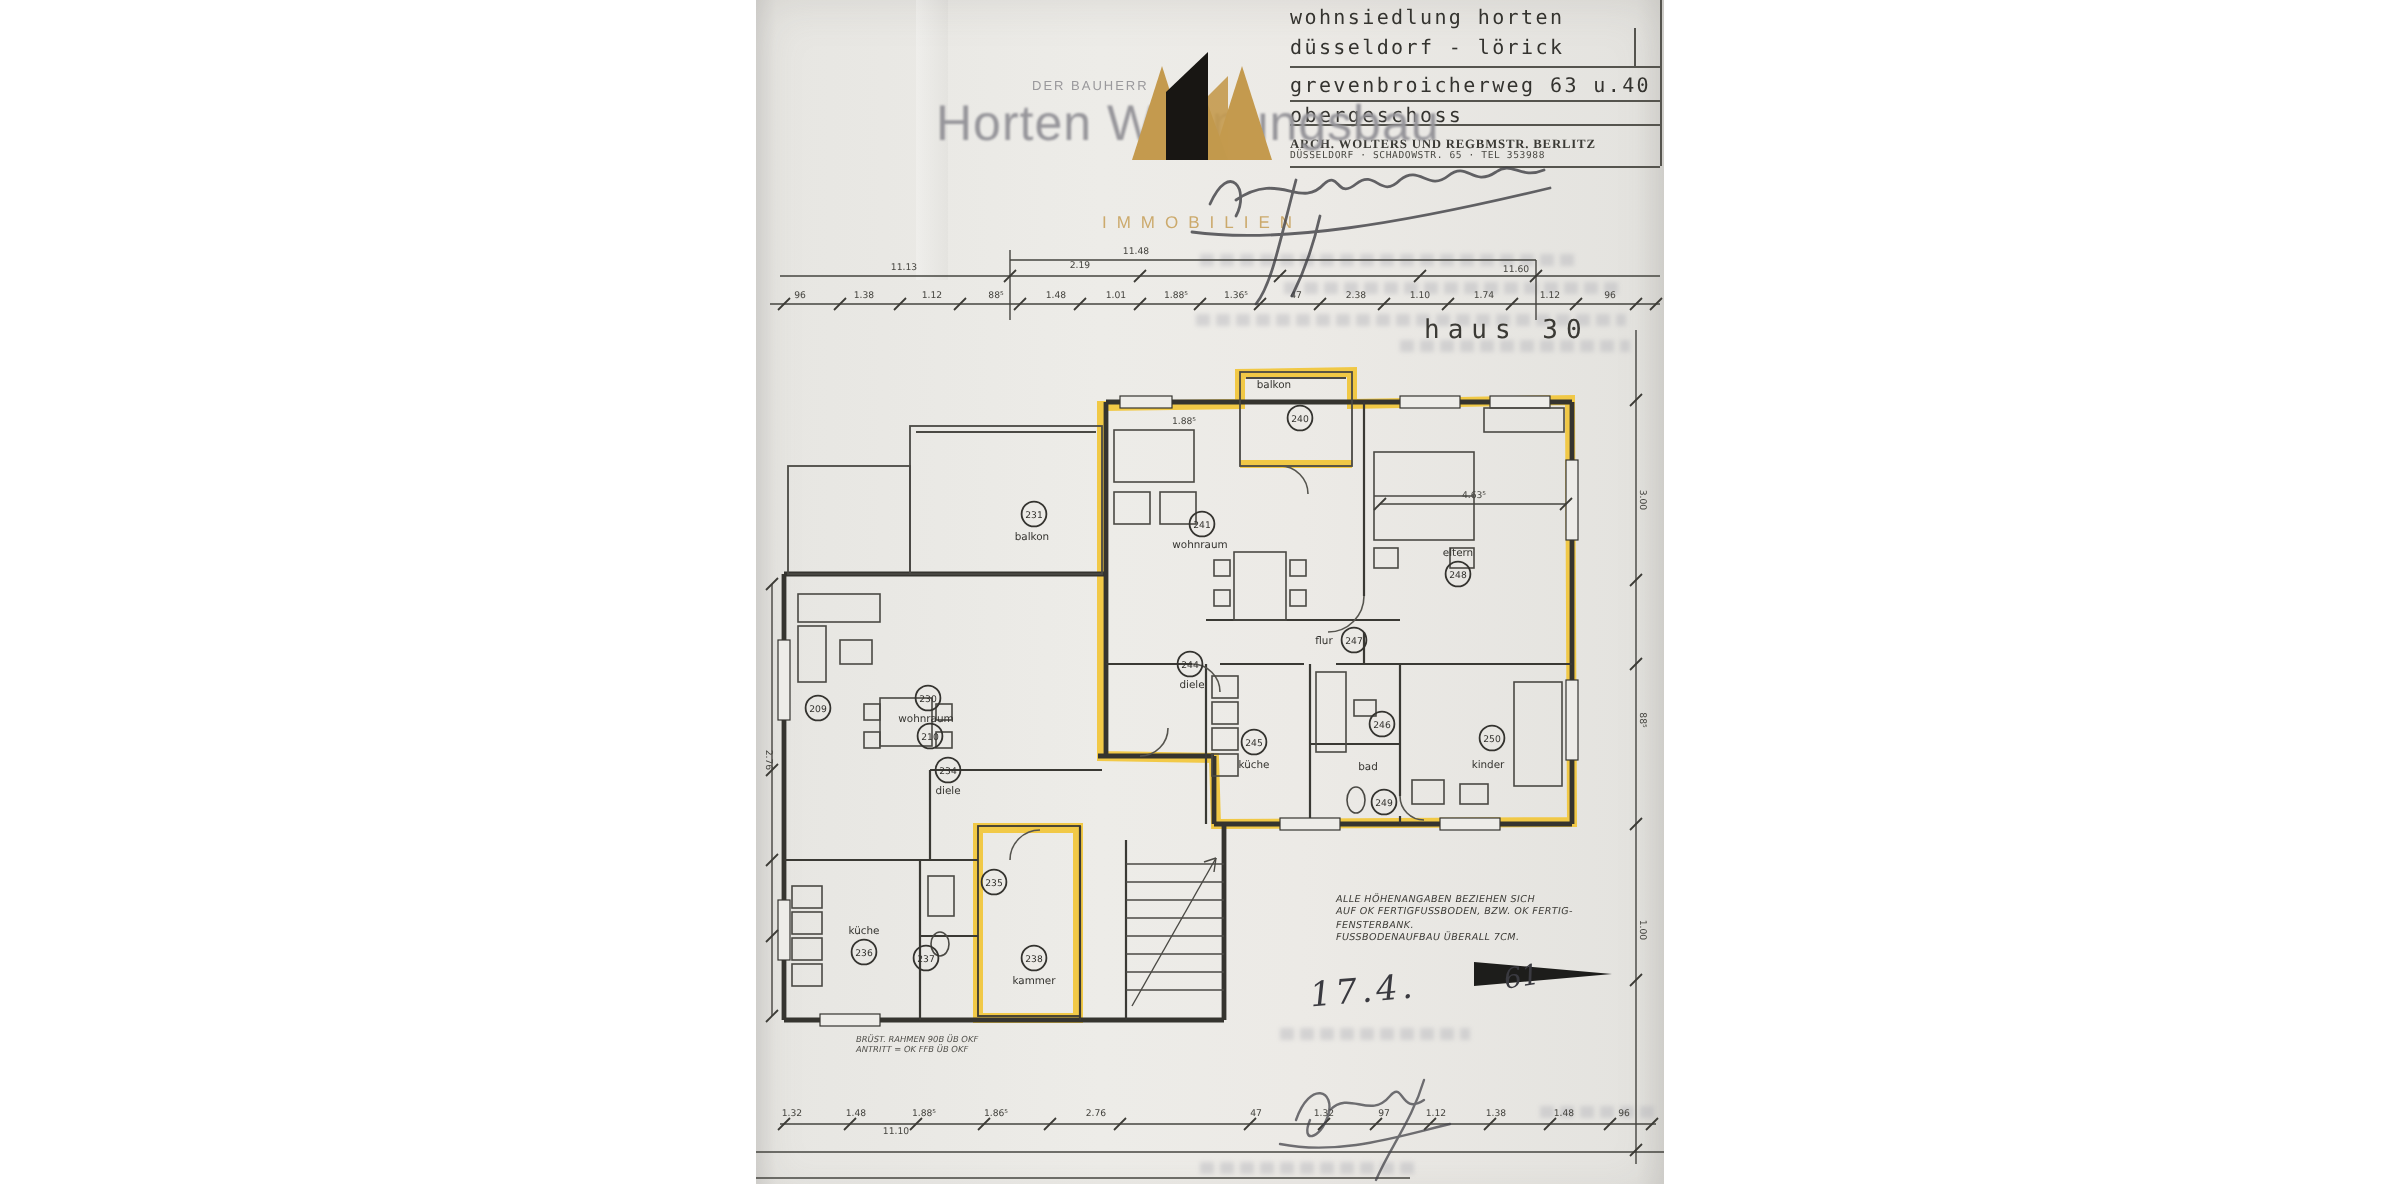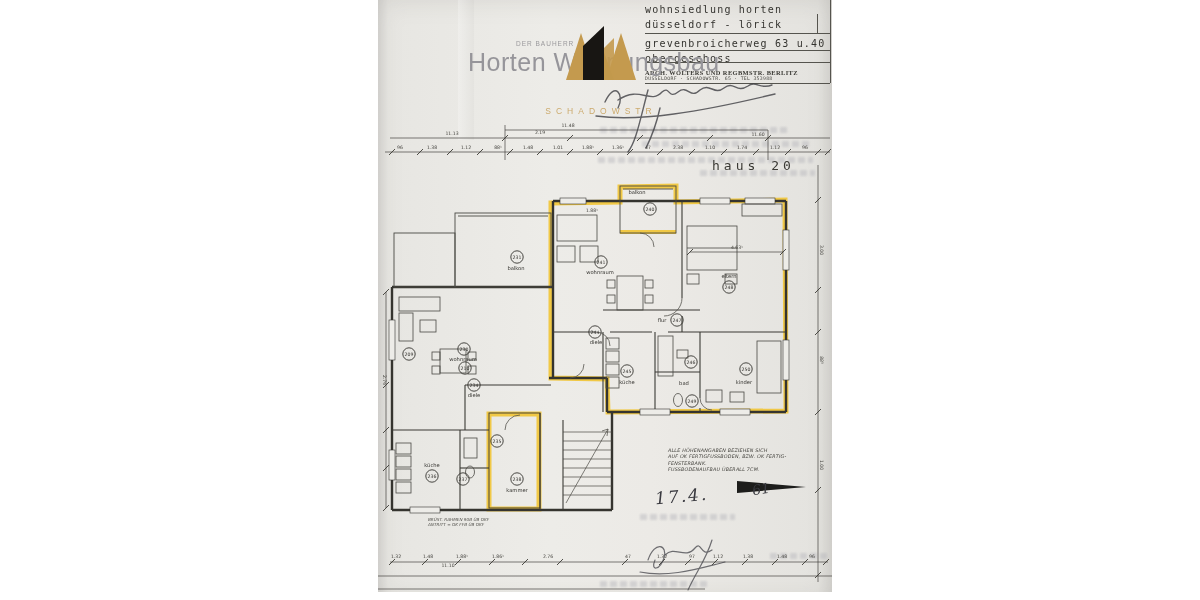--- a/index.html
+++ b/index.html
@@ -373,23 +373,23 @@
 
   <svg width="1200" height="600" viewBox="0 0 1200 600">
     <g>
       <polygon points="566,80 581,33 596,80" fill="#c49a4e"></polygon>
       <polygon points="606,80 621,33 636,80" fill="#c49a4e"></polygon>
       <polygon points="588,80 601,44 614,80" fill="#b08a3e"></polygon>
       <polygon points="583,80 583,46 604,26 604,80" fill="#181613"></polygon>
       <polygon points="604,80 604,48 614,38 614,80" fill="#c49a4e" opacity="0.9"></polygon>
     </g>
   </svg>
-  <div class="brand-sub">SCHADOWSTR</div>
-
-  <div class="haus">haus 20</div>
+  <div class="brand-sub">IMMOBILIEN</div>
+
+  <div class="haus">haus 30</div>
 
   <div class="note" id="note-main">
       <div>ALLE HÖHENANGABEN BEZIEHEN SICH</div>
       <div>AUF OK FERTIGFUSSBODEN, BZW. OK FERTIG-</div>
       <div>FENSTERBANK.</div>
       <div>FUSSBODENAUFBAU ÜBERALL 7CM.</div>
     </div>
   <div class="note" id="note-small">
       <div>BRÜST. RAHMEN 90B ÜB OKF</div>
       <div>ANTRITT = OK FFB ÜB OKF</div>

